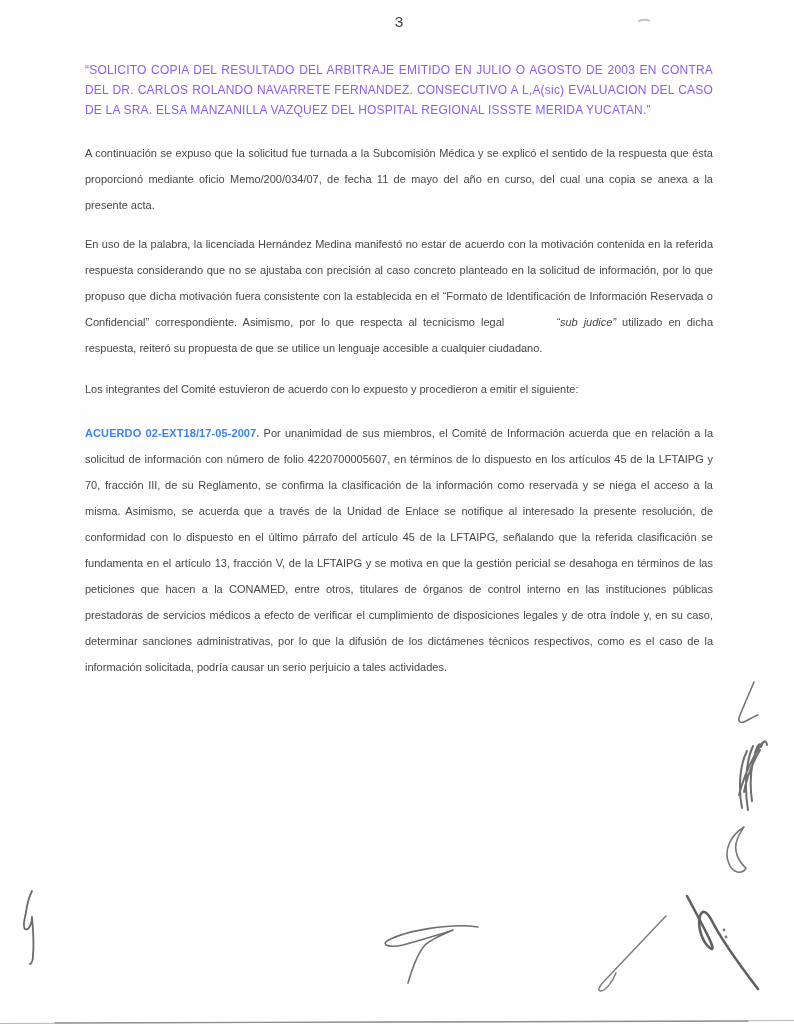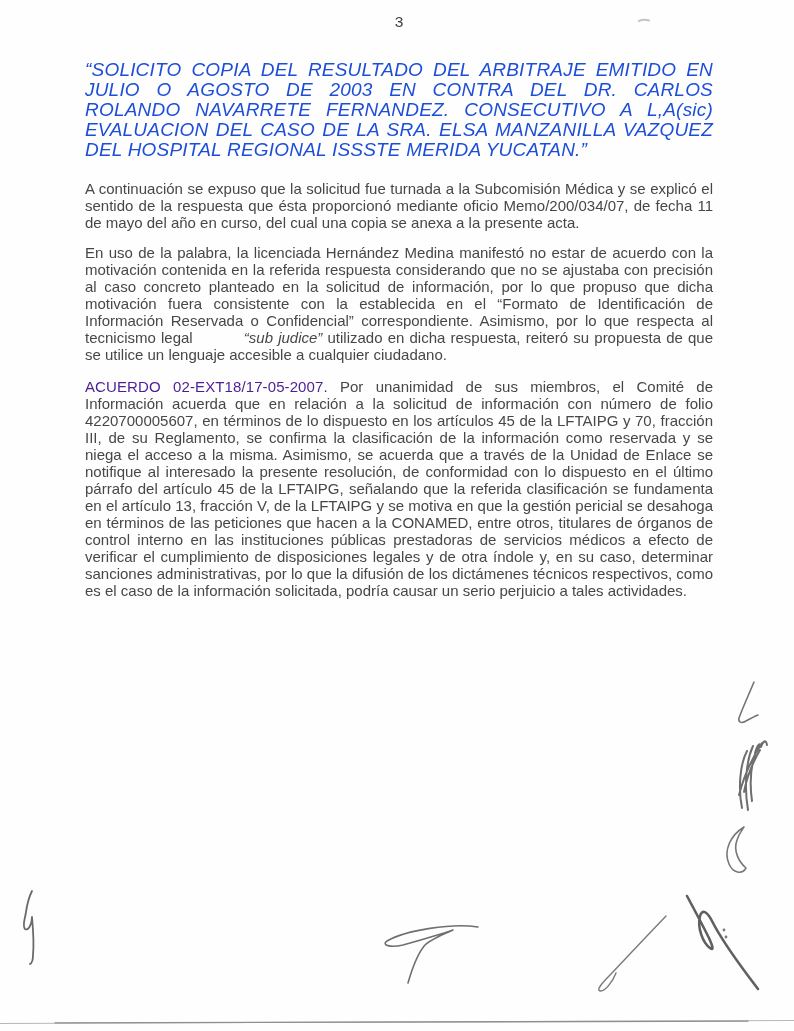--- a/index.html
+++ b/index.html
@@ -23,33 +23,32 @@
     font-size: 15.5px;
     line-height: 20px;
     margin: 0 0 28px 0;
     color: #3f3f3f;
   }
   p {
     margin: 0;
     text-align: justify;
   }
   .quote {
-    font-style: italic;
-    font-size: 19px;
+    font-size: 12px;
     line-height: 20px;
     letter-spacing: 0.2px;
-    color: #1d4ed8;
+    color: #8b5cf6;
   }
   .body {
-    font-size: 15px;
-    line-height: 17px;
+    font-size: 11px;
+    line-height: 26px;
     color: #474747;
   }
   .em { font-style: italic; margin-left: 46px; }
-  b { font-weight: normal; color: #4c1d95; letter-spacing: 0.1px; }
+  b { font-weight: bold; color: #3b82f6; letter-spacing: 0.1px; }
   .mb-q1 { margin-bottom: 20px; }
   .mb-q2 { margin-bottom: 14px; }
   .mb-a  { margin-bottom: 13px; }
   .mb-b  { margin-bottom: 15px; }
   .mb-c  { margin-bottom: 18px; }
   .mb-d  { margin-bottom: 17px; }
   .overlay {
     position: absolute;
     left: 0; top: 0;
     width: 794px;
@@ -64,20 +63,21 @@
 
   <div class="page-number">3</div>
 
   <p class="quote mb-q1">“SOLICITO COPIA DEL RESULTADO DEL ARBITRAJE EMITIDO EN JULIO O AGOSTO DE 2003 EN CONTRA DEL DR. CARLOS ROLANDO NAVARRETE FERNANDEZ. CONSECUTIVO A L,A(sic) EVALUACION DEL CASO DE LA SRA. ELSA MANZANILLA VAZQUEZ DEL HOSPITAL REGIONAL ISSSTE MERIDA YUCATAN.”</p>
 
 
   <p class="body mb-a">A continuación se expuso que la solicitud fue turnada a la Subcomisión Médica y se explicó el sentido de la respuesta que ésta proporcionó mediante oficio Memo/200/034/07, de fecha 11 de mayo del año en curso, del cual una copia se anexa a la presente acta.</p>
 
   <p class="body mb-b"><span>En uso de la palabra, la licenciada Hernández Medina manifestó no estar de acuerdo con la motivación contenida en la referida respuesta considerando que no se ajustaba con precisión al caso concreto planteado en la solicitud de información, por lo que propuso que dicha motivación fuera consistente con la establecida en el “Formato de Identificación de Información Reservada o Confidencial” correspondiente. Asimismo, por lo que respecta al tecnicismo legal </span><span class="em">“sub judice”</span><span> utilizado en dicha respuesta, reiteró su propuesta de que se utilice un lenguaje accesible a cualquier ciudadano.</span></p>
 
+  <p class="body mb-c">Los integrantes del Comité estuvieron de acuerdo con lo expuesto y procedieron a emitir el siguiente:</p>
 
   <p class="body mb-d"><b>ACUERDO 02-EXT18/17-05-2007.</b><span> Por unanimidad de sus miembros, el Comité de Información acuerda que en relación a la solicitud de información con número de folio 4220700005607, en términos de lo dispuesto en los artículos 45 de la LFTAIPG y 70, fracción III, de su Reglamento, se confirma la clasificación de la información como reservada y se niega el acceso a la misma. Asimismo, se acuerda que a través de la Unidad de Enlace se notifique al interesado la presente resolución, de conformidad con lo dispuesto en el último párrafo del artículo 45 de la LFTAIPG, señalando que la referida clasificación se fundamenta en el artículo 13, fracción V, de la LFTAIPG y se motiva en que la gestión pericial se desahoga en términos de las peticiones que hacen a la CONAMED, entre otros, titulares de órganos de control interno en las instituciones públicas prestadoras de servicios médicos a efecto de verificar el cumplimiento de disposiciones legales y de otra índole y, en su caso, determinar sanciones administrativas, por lo que la difusión de los dictámenes técnicos respectivos, como es el caso de la información solicitada, podría causar un serio perjuicio a tales actividades.</span></p>
 
 
   <svg class="overlay" viewBox="0 0 794 1031" fill="none" stroke-linecap="round" stroke-linejoin="round">
 
     <path d="M639 21 C642 19.5 646 19.5 649 20.5" stroke="#c4c4c4" stroke-width="2"></path>
 
     <path d="M754 682 C749 694 743 707 739 718 C738 722 741 724 746 721 C750 719 755 716 758 715" stroke="#757575" stroke-width="1.6"></path>
 

